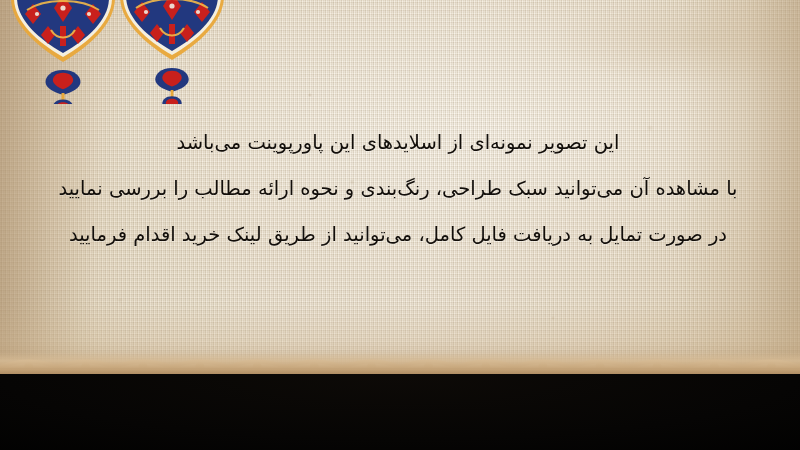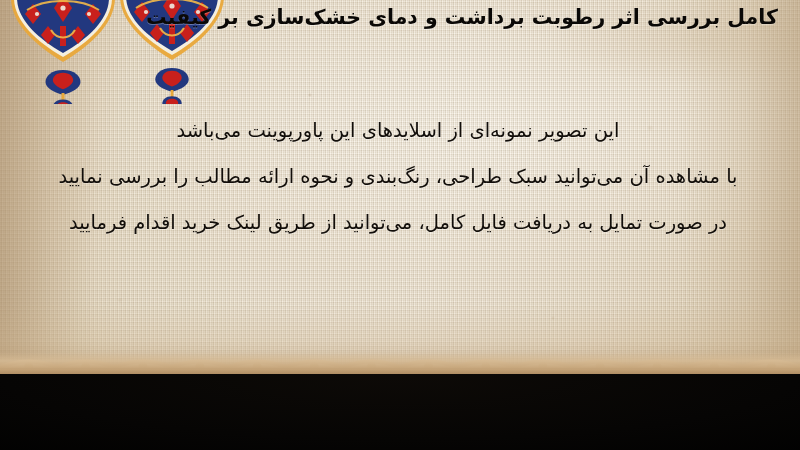--- a/index.html
+++ b/index.html
@@ -137,21 +137,21 @@
     line-height: 1.52;
     letter-spacing: -0.2px;
     text-shadow: 0 1px 0 rgba(255,255,255,.28);
     white-space: nowrap;
   }
 
   
   .body-block {
     position: absolute;
     right: 12px;
-    top: 108px;
+    top: 120px;
     width: 780px;
     text-align: center;
     direction: rtl;
   }
   .body-line {
     color: #120e0a;
     font-size: 19.5px;
     font-weight: normal;
     line-height: 2.35;
     letter-spacing: -0.15px;
@@ -259,21 +259,20 @@
       <g transform="translate(63,116) scale(0.92)">
         <use href="#pendant"></use>
       </g>
       <g transform="translate(172,114) scale(0.88)">
         <use href="#pendant"></use>
       </g>
     </svg>
   </div>
 
   <div class="title-block">
-    <div class="title-line">کامل بررسی اثر رطوبت برداشت و دمای خشک‌سازی بر کیفیت</div>
   </div>
 
   <div class="body-block">
     <div class="body-line">این تصویر نمونه‌ای از اسلایدهای این پاورپوینت می‌باشد</div>
     <div class="body-line">با مشاهده آن می‌توانید سبک طراحی، رنگ‌بندی و نحوه ارائه مطالب را بررسی نمایید</div>
     <div class="body-line">در صورت تمایل به دریافت فایل کامل، می‌توانید از طریق لینک خرید اقدام فرمایید</div>
   </div>
 
   <div class="fringe-zone">
     <div class="black-field"></div>

